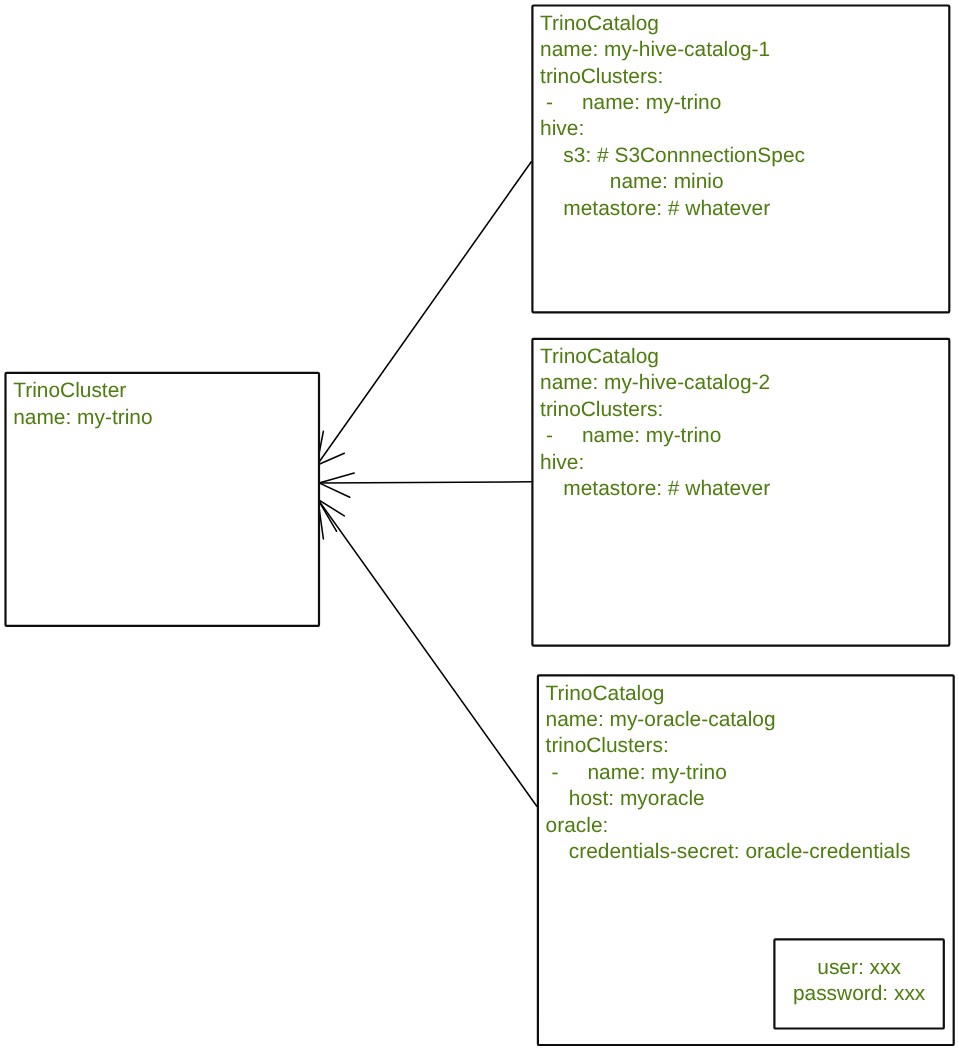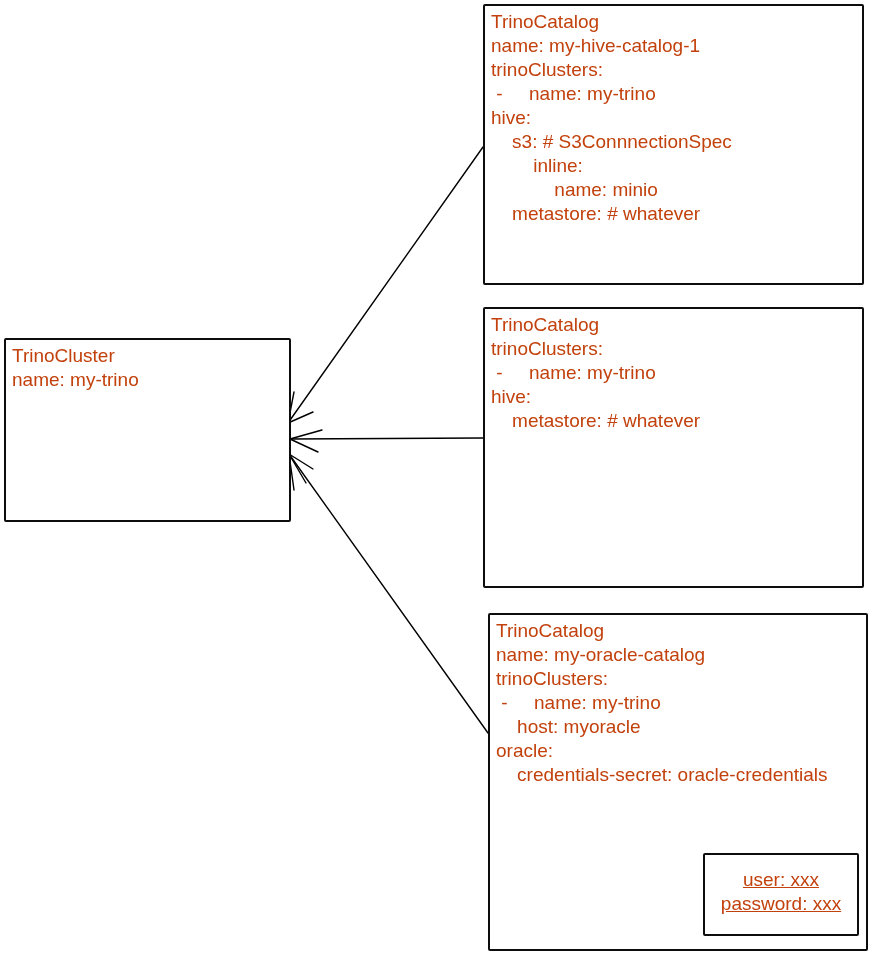--- a/index.html
+++ b/index.html
@@ -21,33 +21,33 @@
     top: 0;
     width: 872px;
     height: 954px;
   }
   .box {
     position: absolute;
     box-sizing: border-box;
     background: #ffffff;
     border: 2px solid #0d0d0d;
     border-radius: 2px;
-    color: #c2410c;
+    color: #4d7c0f;
     font-size: 19px;
     line-height: 24px;
     padding: 4px 6px;
   }
   .box .tline {
     white-space: pre;
   }
   .cluster {
     left: 4px;
     top: 338px;
     width: 287px;
-    height: 184px;
+    height: 232px;
   }
   .cat1 {
     left: 483px;
     top: 4px;
     width: 381px;
     height: 281px;
   }
   .cat2 {
     left: 483px;
     top: 307px;
@@ -60,21 +60,20 @@
     width: 380px;
     height: 338px;
   }
   .secret {
     left: 703px;
     top: 853px;
     width: 156px;
     height: 83px;
     text-align: center;
     padding-top: 13px;
-    text-decoration: underline;
   }
 </style>
 </head>
 <body>
 
 <div class="canvas">
 
   <svg class="wires" width="872" height="954" viewBox="0 0 872 954" fill="none" stroke="#000000" stroke-width="1.4" stroke-linecap="round">
 
     <g>
@@ -108,27 +107,27 @@
       <div class="tline">name: my-trino</div>
     </div>
 
   <div class="box cat1">
       <div class="tline">TrinoCatalog</div>
       <div class="tline">name: my-hive-catalog-1</div>
       <div class="tline">trinoClusters:</div>
       <div class="tline"> -     name: my-trino</div>
       <div class="tline">hive:</div>
       <div class="tline">    s3: # S3ConnnectionSpec</div>
-      <div class="tline">        inline:</div>
       <div class="tline">            name: minio</div>
       <div class="tline">    metastore: # whatever</div>
     </div>
 
   <div class="box cat2">
       <div class="tline">TrinoCatalog</div>
+      <div class="tline">name: my-hive-catalog-2</div>
       <div class="tline">trinoClusters:</div>
       <div class="tline"> -     name: my-trino</div>
       <div class="tline">hive:</div>
       <div class="tline">    metastore: # whatever</div>
     </div>
 
   <div class="box cat3">
       <div class="tline">TrinoCatalog</div>
       <div class="tline">name: my-oracle-catalog</div>
       <div class="tline">trinoClusters:</div>

